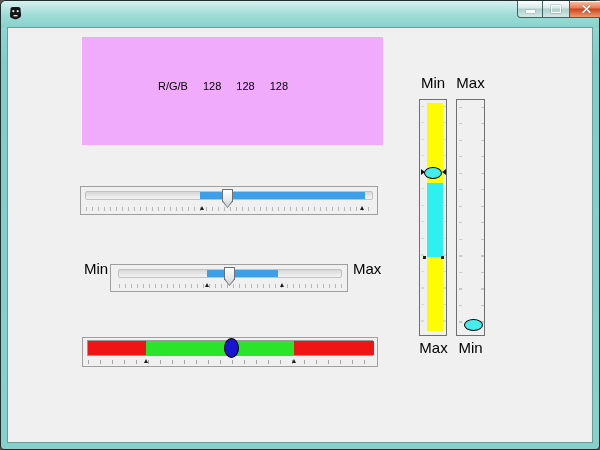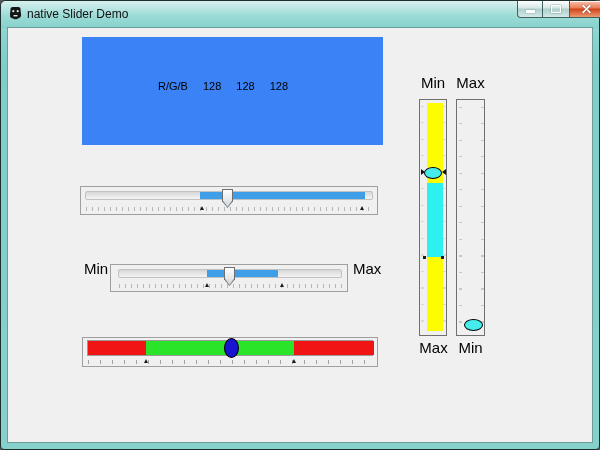--- a/index.html
+++ b/index.html
@@ -62,36 +62,35 @@
 <div id="stage">
 
   <div class="frame"></div>
   <div class="titlebar"></div>
   <svg class="app-icon" viewBox="0 0 15 14">
     <path d="M2.5 4 Q2 1 5 1 L10 1 Q13 1 12.5 4 L13 8 Q13.5 11 11 12 L9 13 Q7.5 13.6 6 13 L3.5 12 Q1.5 11 2 8 Z" fill="#151515"></path>
     <circle cx="5.3" cy="5.2" r="1.1" fill="#cfe9e7"></circle>
     <circle cx="9.7" cy="5.2" r="1.1" fill="#cfe9e7"></circle>
     <rect x="5.5" y="9" width="4" height="1.4" fill="#cfe9e7"></rect>
   </svg>
-  <div class="title-text">native Slider Demo</div>
   <div class="win-buttons">
     <div class="win-btn minb">
         <span class="g-min"></span>
       </div>
     <div class="win-btn maxb">
         <span class="g-max"></span>
       </div>
     <div class="win-btn closeb">
         <span class="g-close"></span>
       </div>
   </div>
 
   <div class="client"></div>
 
-  <div class="preview" style="background: #3b82f6;">
+  <div class="preview" style="background: #f0abfc;">
     <div class="preview-text">
       <span>R/G/B</span>
       <span>128</span>
       <span>128</span>
       <span>128</span>
     </div>
   </div>
 
   <div class="hslider" style="left:80px;top:186px;width:298px;height:29px;">
     <div class="hchannel" style="left:4px;top:4px;width:288px;height:9px;">

